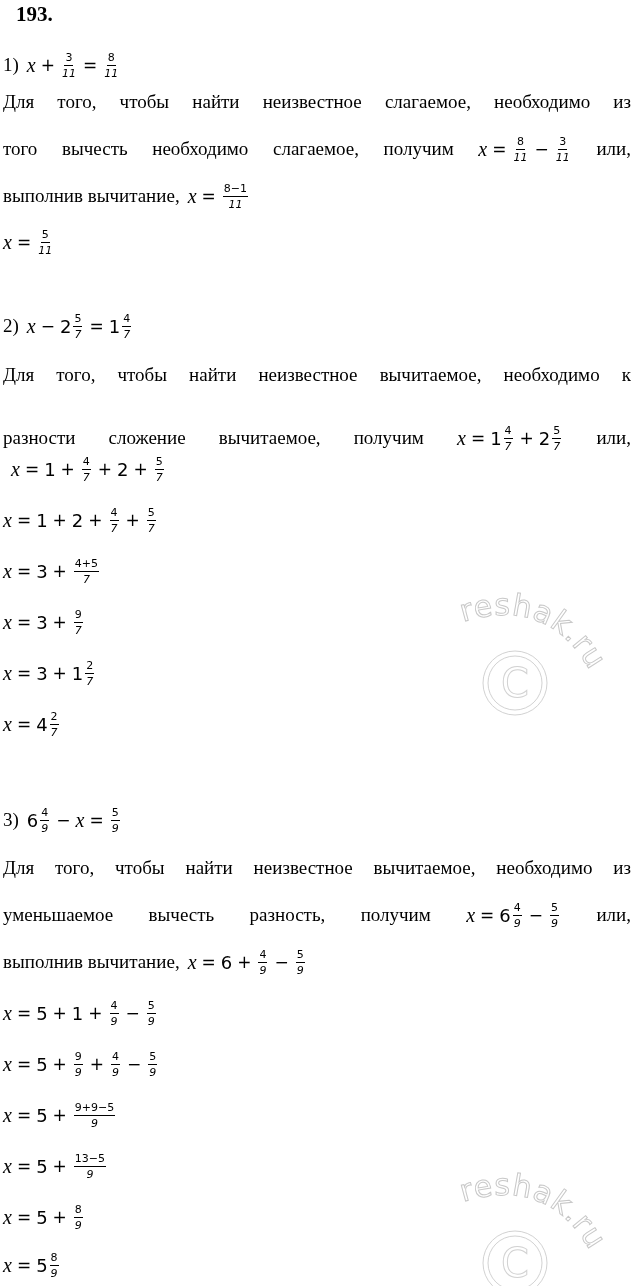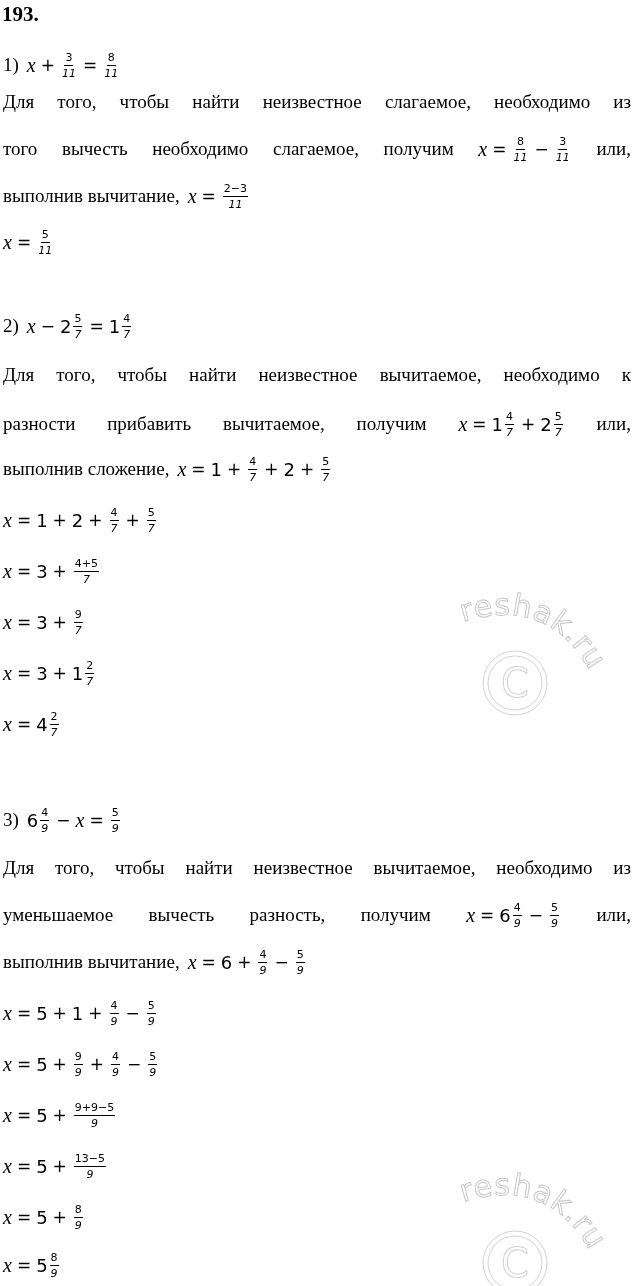--- a/index.html
+++ b/index.html
@@ -1,20 +1,20 @@
 <!DOCTYPE html>
 <html><head>
   <meta charset="utf-8">
   <style>
     html, body { margin: 0; padding: 0; background: #ffffff; }
     body {
       width: 634px; height: 1286px; position: relative; overflow: hidden;
       color: #000; font-family: "Liberation Serif", serif; font-size: 19px;
     }
-    .title { position: absolute; left: 2px; top: 2px; font-weight: bold; font-size: 21px; font-family: "Liberation Serif", serif; }
+    .title { position: absolute; left: 16px; top: 2px; font-weight: bold; font-size: 21px; font-family: "Liberation Serif", serif; }
     .line { position: absolute; left: 3px; white-space: nowrap; height: 40px; display: flex; align-items: center; }
     .line.justify { right: 3px; justify-content: space-between; text-align: right; }
     .txt { font-family: "Liberation Serif", serif; font-size: 19px; }
     .m { font-family: "DejaVu Serif", serif; font-size: 17px; display: inline-flex; align-items: center; }
     .m .v { font-style: italic; font-family: "Liberation Serif", serif; font-size: 20px; }
     .m .op { margin: 0 5px; font-family: "DejaVu Sans", sans-serif; font-size: 17px; }
     .m .n { font-family: "DejaVu Sans", sans-serif; font-size: 18px; }
     .frac { display: inline-flex; flex-direction: column; align-items: center; vertical-align: middle; margin: 0 2px; font-family: "DejaVu Sans", sans-serif; font-size: 11px; line-height: 13px; }
     .frac .num { padding: 0 1px 1px 1px; border-bottom: 1px solid #000; }
     .frac .den { padding-top: 1px; font-style: italic; }
@@ -77,21 +77,21 @@
   <span class="txt">или,</span>
 </div>
 
 <div class="line" style="top:176px">
   <span class="txt">выполнив вычитание,</span>
     <span class="sp"></span>
   <span class="m">
     <span class="v">x</span>
       <span class="op">=</span>
     <span class="frac">
-        <span class="num">2−3</span>
+        <span class="num">8−1</span>
         <span class="den">11</span>
       </span>
   </span>
 </div>
 
 <div class="line" style="top:222px">
   <span class="m">
     <span class="v">x</span>
       <span class="op">=</span>
     <span class="frac">
@@ -125,23 +125,23 @@
   <span class="txt">Для</span>
     <span class="txt">того,</span>
     <span class="txt">чтобы</span>
     <span class="txt">найти</span>
     <span class="txt">неизвестное</span>
     <span class="txt">вычитаемое,</span>
     <span class="txt">необходимо</span>
     <span class="txt">к</span>
 </div>
 
-<div class="line justify" style="top:404px">
+<div class="line justify" style="top:418px">
   <span class="txt">разности</span>
-    <span class="txt">прибавить</span>
+    <span class="txt">сложение</span>
     <span class="txt">вычитаемое,</span>
     <span class="txt">получим</span>
   <span class="m">
     <span class="v">x</span>
       <span class="op">=</span>
     <span class="n">1</span>
     <span class="frac">
         <span class="num">4</span>
         <span class="den">7</span>
       </span>
@@ -149,21 +149,20 @@
     <span class="n">2</span>
     <span class="frac">
         <span class="num">5</span>
         <span class="den">7</span>
       </span>
   </span>
   <span class="txt">или,</span>
 </div>
 
 <div class="line" style="top:449px">
-  <span class="txt">выполнив сложение,</span>
     <span class="sp"></span>
   <span class="m">
     <span class="v">x</span>
       <span class="op">=</span>
     <span class="n">1</span>
       <span class="op">+</span>
     <span class="frac">
         <span class="num">4</span>
         <span class="den">7</span>
       </span>

